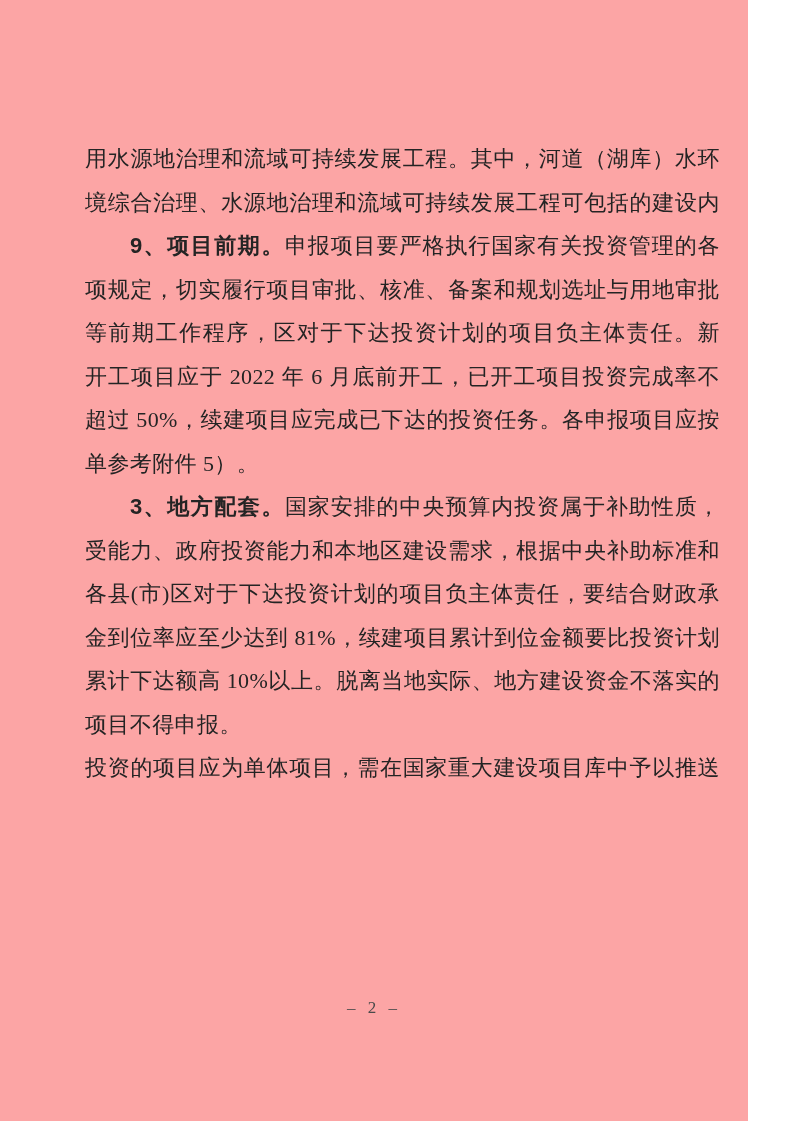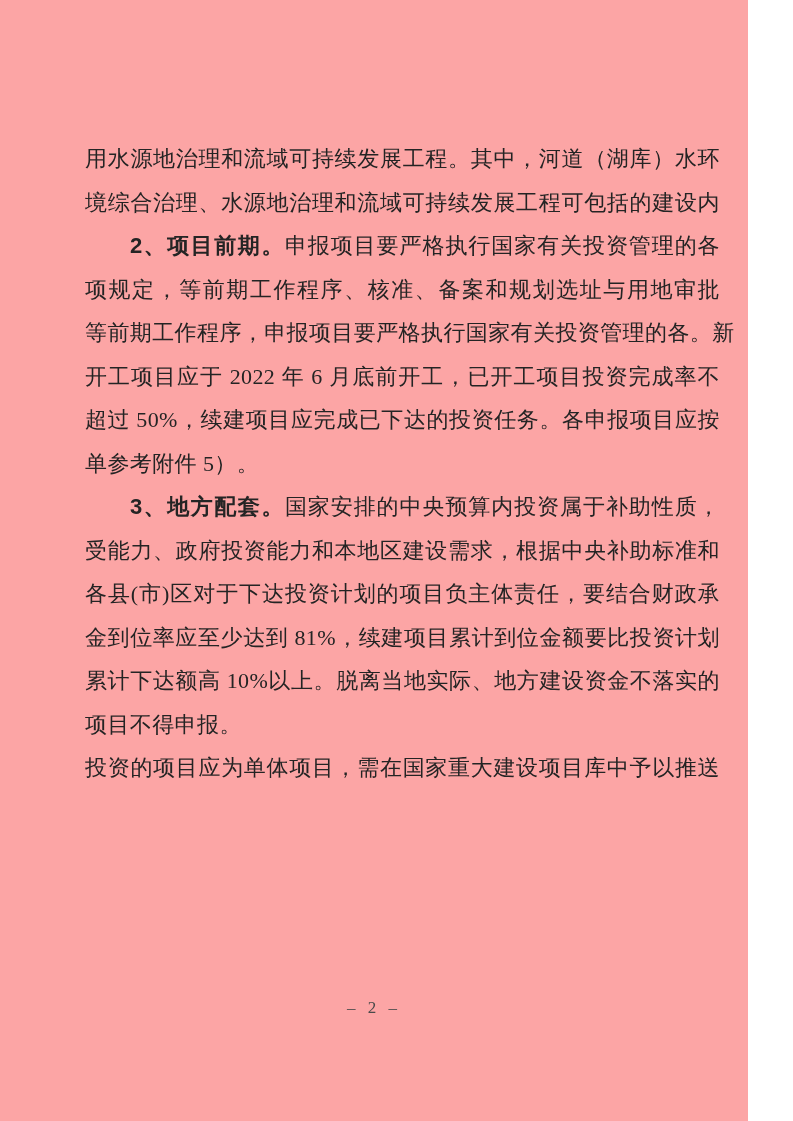--- a/index.html
+++ b/index.html
@@ -61,23 +61,23 @@
 
 <div class="page">
   <div class="doc-body">
 
     <div class="para">
       <span class="line">用水源地治理和流域可持续发展工程。其中，河道（湖库）水环</span>
       <span class="line">境综合治理、水源地治理和流域可持续发展工程可包括的建设内</span>
     </div>
 
     <div class="para">
-      <span class="line indent"><span class="heading-bold">2、项目前期。</span><span>申报项目要严格执行国家有关投资管理的各</span></span>
-      <span class="line">项规定，等前期工作程序、核准、备案和规划选址与用地审批</span>
-      <span class="line">等前期工作程序，申报项目要严格执行国家有关投资管理的各。新</span>
+      <span class="line indent"><span class="heading-bold">9、项目前期。</span><span>申报项目要严格执行国家有关投资管理的各</span></span>
+      <span class="line">项规定，切实履行项目审批、核准、备案和规划选址与用地审批</span>
+      <span class="line">等前期工作程序，区对于下达投资计划的项目负主体责任。新</span>
       <span class="line">开工项目应于 2022 年 6 月底前开工，已开工项目投资完成率不</span>
       <span class="line">超过 50%，续建项目应完成已下达的投资任务。各申报项目应按</span>
       <span class="line end">单参考附件 5）。</span>
     </div>
 
     <div class="para">
       <span class="line indent"><span class="heading-bold">3、地方配套。</span><span>国家安排的中央预算内投资属于补助性质，</span></span>
       <span class="line">受能力、政府投资能力和本地区建设需求，根据中央补助标准和</span>
       <span class="line">各县(市)区对于下达投资计划的项目负主体责任，要结合财政承</span>
       <span class="line">金到位率应至少达到 81%，续建项目累计到位金额要比投资计划</span>

